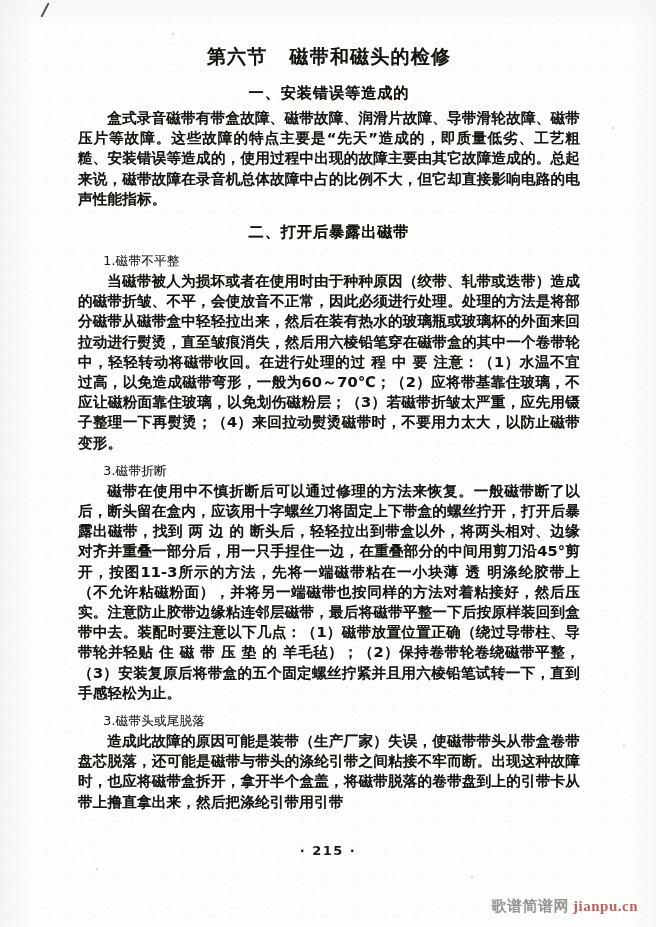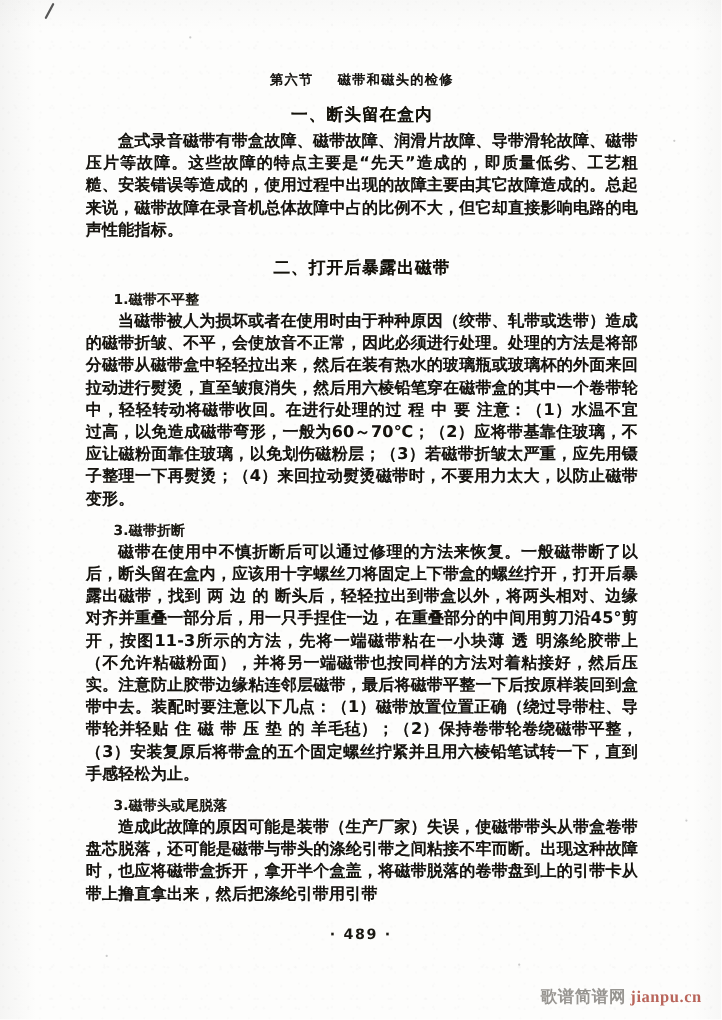--- a/index.html
+++ b/index.html
@@ -43,23 +43,23 @@
 
   .content {
     position: absolute;
     left: 78px;
     top: 0;
     width: 502px;
   }
 
   .chapter-title {
     margin: 0;
-    padding-top: 64px;
-    text-align: center;
-    font-size: 12px;
+    padding-top: 44px;
+    text-align: center;
+    font-size: 19px;
     font-weight: bold;
     letter-spacing: 1.2px;
     color: #171511;
     text-shadow: 0 0 .5px rgba(0,0,0,.35);
   }
   .chapter-title .gap {
     display: inline-block;
     width: 22px;
   }
 
@@ -86,21 +86,21 @@
     font-weight: bold;
     letter-spacing: .9px;
     color: #131109;
     text-shadow: 0 0 .6px rgba(0,0,0,.5);
   }
 
   h3.sub {
     margin: 10px 0 1px 0;
     text-indent: 2em;
     font-size: 12.6px;
-    font-weight: bold;
+    font-weight: normal;
     letter-spacing: .2px;
     color: #1a1811;
     text-shadow: 0 0 .4px rgba(0,0,0,.3);
   }
 
   .folio {
     position: absolute;
     left: 0;
     right: 0;
     top: 843px;
@@ -167,35 +167,35 @@
   <div class="speck" style="left:471px;top:876px;"></div>
   <div class="speck" style="left:623px;top:745px;"></div>
 
   <div class="content">
 
     <h1 class="chapter-title">
       <span>第六节</span><span class="gap"></span><span>磁带和磁头的检修</span>
     </h1>
 
 
-    <h2 class="sec">一、断头留在盒内</h2>
+    <h2 class="sec">一、安装错误等造成的</h2>
     <p class="body">盒式录音磁带有带盒故障、磁带故障、润滑片故障、导带滑轮故障、磁带压片等故障。这些故障的特点主要是“先天”造成的，即质量低劣、工艺粗糙、安装错误等造成的，使用过程中出现的故障主要由其它故障造成的。总起来说，磁带故障在录音机总体故障中占的比例不大，但它却直接影响电路的电声性能指标。</p>
 
     <h2 class="sec">二、打开后暴露出磁带</h2>
 
     <h3 class="sub">1.磁带不平整</h3>
     <p class="body">当磁带被人为损坏或者在使用时由于种种原因（绞带、轧带或迭带）造成的磁带折皱、不平，会使放音不正常，因此必须进行处理。处理的方法是将部分磁带从磁带盒中轻轻拉出来，然后在装有热水的玻璃瓶或玻璃杯的外面来回拉动进行熨烫，直至皱痕消失，然后用六棱铅笔穿在磁带盒的其中一个卷带轮中，轻轻转动将磁带收回。在进行处理的过 程 中 要 注意：（1）水温不宜过高，以免造成磁带弯形，一般为60～70℃；（2）应将带基靠住玻璃，不应让磁粉面靠住玻璃，以免划伤磁粉层；（3）若磁带折皱太严重，应先用镊子整理一下再熨烫；（4）来回拉动熨烫磁带时，不要用力太大，以防止磁带变形。</p>
 
     <h3 class="sub">3.磁带折断</h3>
     <p class="body">磁带在使用中不慎折断后可以通过修理的方法来恢复。一般磁带断了以后，断头留在盒内，应该用十字螺丝刀将固定上下带盒的螺丝拧开，打开后暴露出磁带，找到 两 边 的 断头后，轻轻拉出到带盒以外，将两头相对、边缘对齐并重叠一部分后，用一只手捏住一边，在重叠部分的中间用剪刀沿45°剪开，按图11-3所示的方法，先将一端磁带粘在一小块薄 透 明涤纶胶带上（不允许粘磁粉面），并将另一端磁带也按同样的方法对着粘接好，然后压实。注意防止胶带边缘粘连邻层磁带，最后将磁带平整一下后按原样装回到盒带中去。装配时要注意以下几点：（1）磁带放置位置正确（绕过导带柱、导带轮并轻贴 住 磁 带 压 垫 的 羊毛毡）；（2）保持卷带轮卷绕磁带平整，（3）安装复原后将带盒的五个固定螺丝拧紧并且用六棱铅笔试转一下，直到手感轻松为止。</p>
 
     <h3 class="sub">3.磁带头或尾脱落</h3>
     <p class="body">造成此故障的原因可能是装带（生产厂家）失误，使磁带带头从带盒卷带盘芯脱落，还可能是磁带与带头的涤纶引带之间粘接不牢而断。出现这种故障时，也应将磁带盒拆开，拿开半个盒盖，将磁带脱落的卷带盘到上的引带卡从带上撸直拿出来，然后把涤纶引带用引带</p>
 
   </div>
 
-  <div class="folio">· 489 ·</div>
+  <div class="folio">· 215 ·</div>
 
   <div class="watermark">
     <span class="cn">歌谱简谱网</span><span class="url">jianpu.cn</span>
   </div>
 
 </div>
 
 </body></html>

